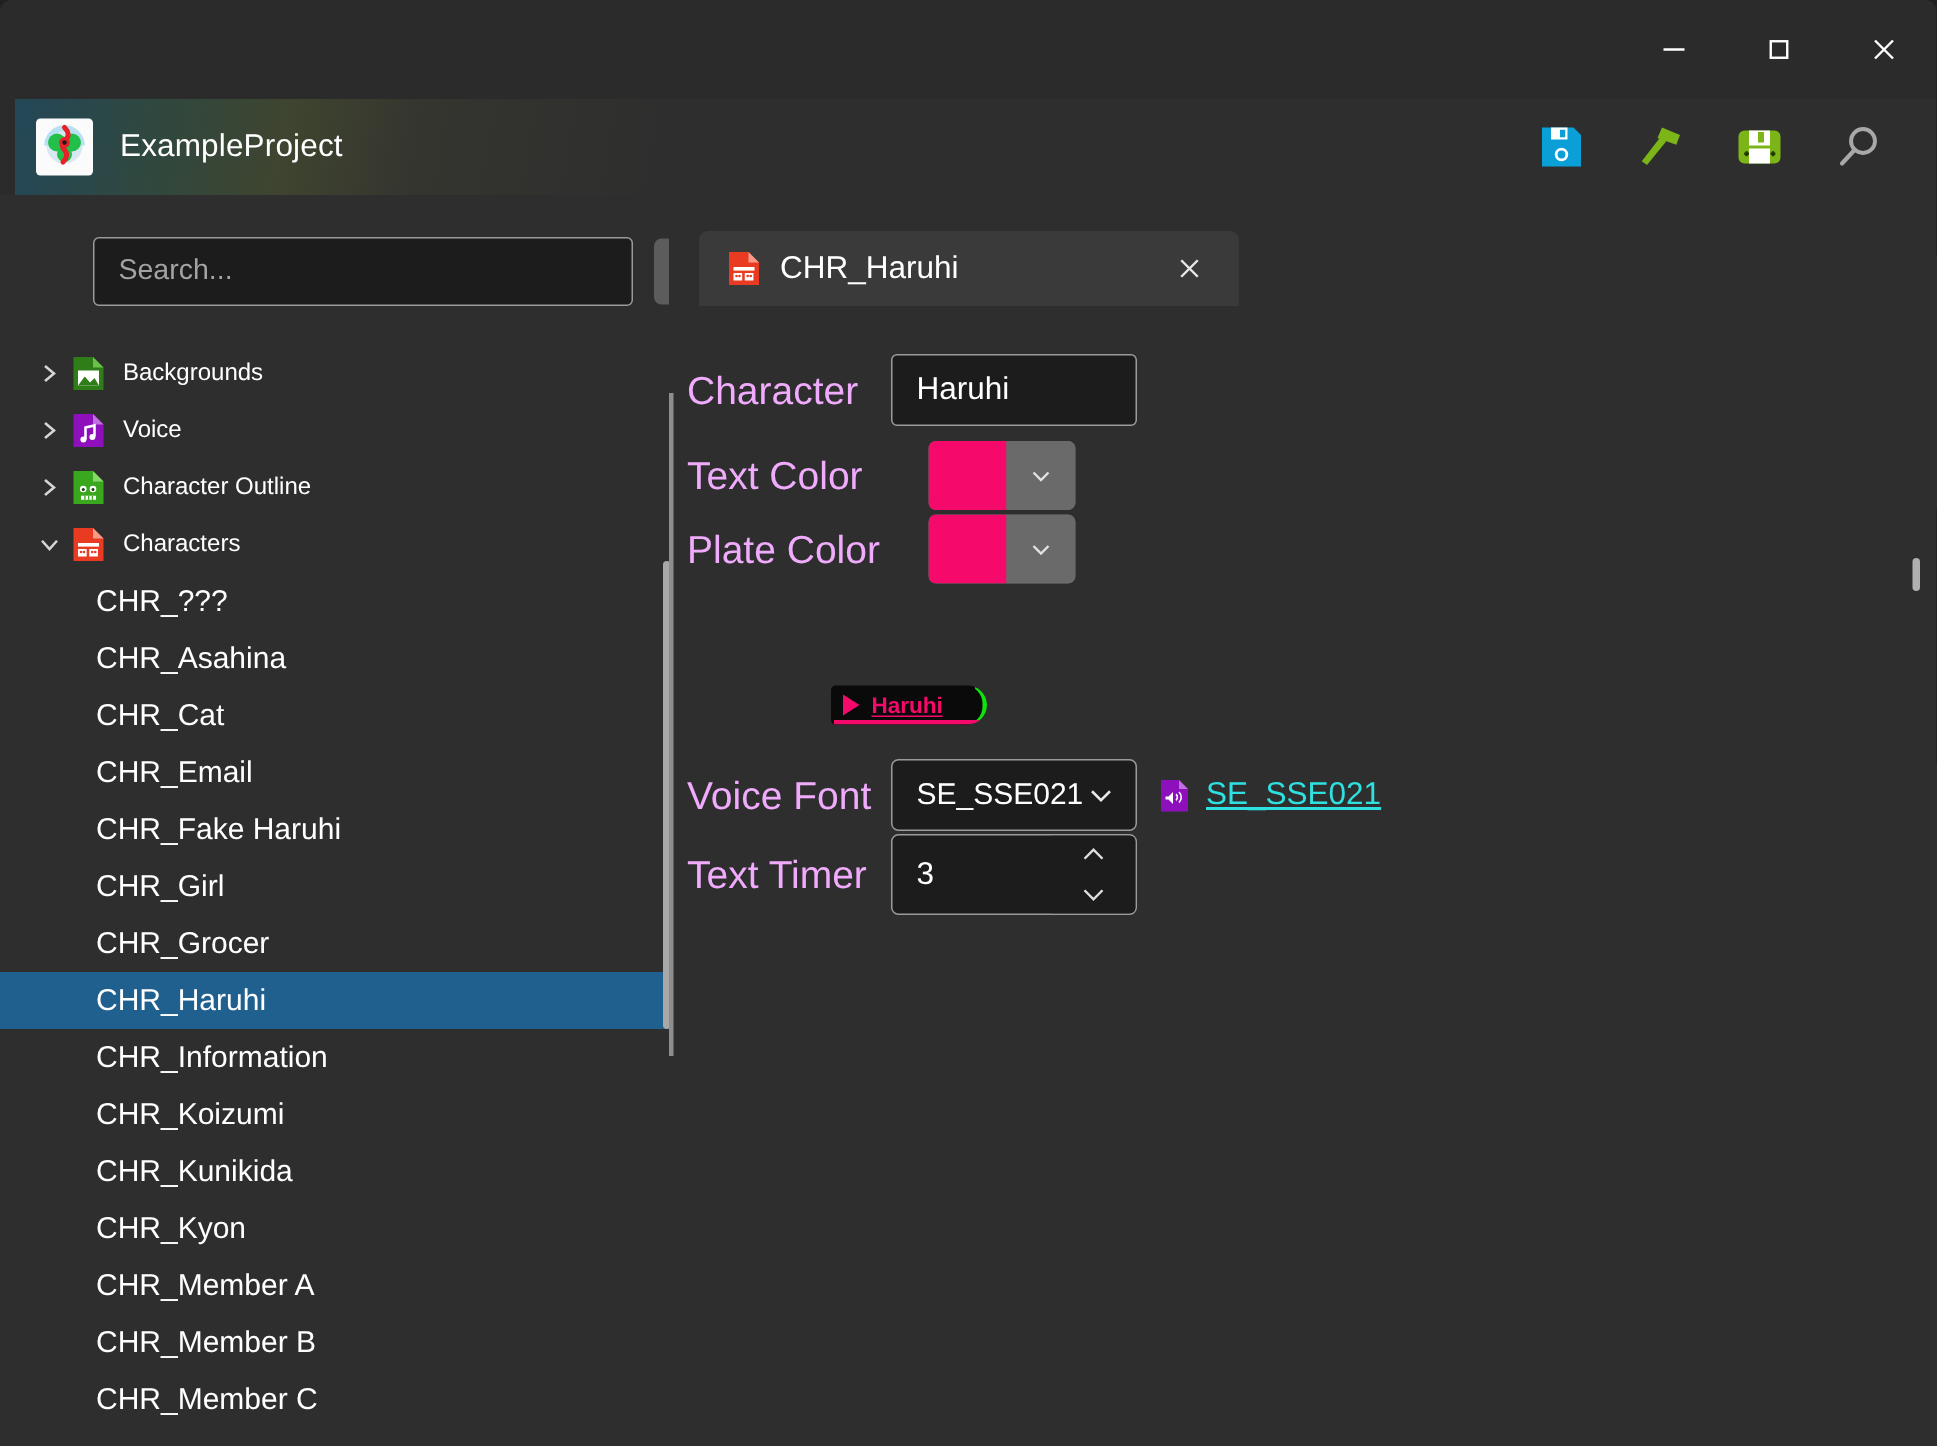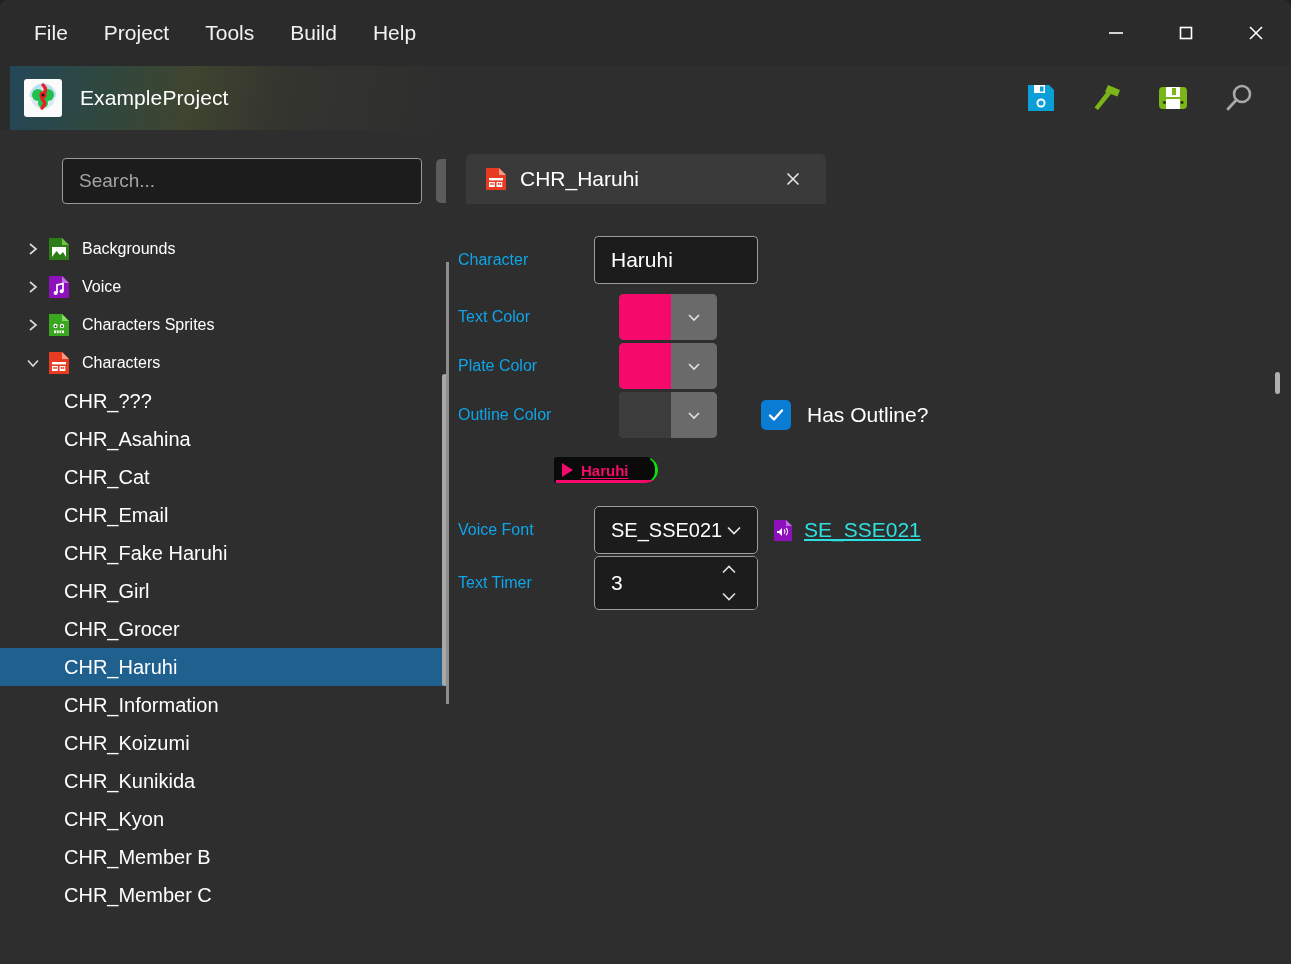--- a/index.html
+++ b/index.html
@@ -113,21 +113,21 @@
   .tab-label { color: #ffffff; font-size: 21px; flex: 1; white-space: nowrap; }
   .tab-close {
     width: 30px; height: 30px; display: flex; align-items: center; justify-content: center;
     border-radius: 4px; margin-left: 18px;
   }
 
   .formwrap { position: absolute; left: 0; top: 74px; width: 845px; height: 500px; }
   .vrule { position: absolute; left: 0px; top: 58px; width: 3px; height: 442px; background: #8e8e8e; }
 
   .frow { position: absolute; display: flex; align-items: center; }
-  .flabel { color: #0ea5e9; font-size: 16px; white-space: nowrap; }
+  .flabel { color: #f0abfc; font-size: 26px; white-space: nowrap; }
 
   .textfield {
     background: #1c1c1c; border: 1px solid #9b9b9b; border-radius: 4px;
     color: #ffffff; font-size: 21px; padding: 0 16px; height: 48px; width: 164px;
     font-family: "Liberation Sans", sans-serif;
   }
 
   .colorpick {
     display: flex; height: 46px; width: 98px; border-radius: 5px; overflow: hidden;
     background: #6a6a6a;
@@ -189,27 +189,20 @@
   .sp-up, .sp-dn { flex: 1; display: flex; align-items: center; justify-content: center; background: #1c1c1c; }
 
   .rp-sb-thumb { position: absolute; left: 1275px; top: 242px; width: 5px; height: 22px; background: #b0b0b0; border-radius: 3px; }
 </style>
 </head>
 <body>
 
 <div id="app">
 
   <div class="titlebar">
-    <div class="menubar">
-      <div class="menu-item">File</div>
-      <div class="menu-item">Project</div>
-      <div class="menu-item">Tools</div>
-      <div class="menu-item">Build</div>
-      <div class="menu-item">Help</div>
-    </div>
     <div class="wincontrols">
       <div class="wc">
         <svg width="22" height="22" viewBox="0 0 22 22">
             <line x1="4" y1="11" x2="18" y2="11" stroke="#ffffff" stroke-width="1.6"></line>
           </svg>
       </div>
       <div class="wc">
         <svg width="22" height="22" viewBox="0 0 22 22">
             <rect x="5.5" y="5.5" width="11" height="11" fill="none" stroke="#ffffff" stroke-width="1.6"></rect>
           </svg>
@@ -330,21 +323,21 @@
               <path d="M1 1h13l7 7v15H1z" fill="#3aa81e"></path>
               <path d="M14 1l7 7h-7z" fill="#86d968"></path>
               <circle cx="7.5" cy="13" r="2.2" fill="#ffffff"></circle>
               <circle cx="14" cy="13" r="2.2" fill="#ffffff"></circle>
               <circle cx="7.5" cy="13.3" r="1" fill="#16420a"></circle>
               <circle cx="14" cy="13.3" r="1" fill="#16420a"></circle>
               <path d="M6 17.5h10v2.6H6z" fill="#ffffff"></path>
               <path d="M8.6 17.5v2.6M11.1 17.5v2.6M13.6 17.5v2.6" stroke="#3aa81e" stroke-width="0.9"></path>
             </svg>
           </span>
-          <span class="tlabel">Characters Sprites</span>
+          <span class="tlabel">Character Outline</span>
         </div>
 
         <div class="tnode">
           <span class="chev">
             <svg width="16" height="16" viewBox="0 0 16 16">
                 <polyline points="3,5.5 8,11 13,5.5" fill="none" stroke="#d6d6d6" stroke-width="1.7"></polyline>
               </svg>
           </span>
           <span class="ficon">
             <svg width="22" height="24" viewBox="0 0 22 24">
@@ -390,20 +383,23 @@
           <span class="leaflabel">CHR_Information</span>
           </div>
         <div class="leafnode">
           <span class="leaflabel">CHR_Koizumi</span>
           </div>
         <div class="leafnode">
           <span class="leaflabel">CHR_Kunikida</span>
           </div>
         <div class="leafnode">
           <span class="leaflabel">CHR_Kyon</span>
+          </div>
+        <div class="leafnode">
+          <span class="leaflabel">CHR_Member A</span>
           </div>
         <div class="leafnode">
           <span class="leaflabel">CHR_Member B</span>
           </div>
         <div class="leafnode">
           <span class="leaflabel">CHR_Member C</span>
           </div>
       </div>
 
       <div class="sb-track">
@@ -463,39 +459,20 @@
           <div class="colorpick">
             <div class="swatch" id="sw-plate" style="background: rgb(245, 9, 106);"></div>
             <div class="cp-arrow">
               <svg width="20" height="20" viewBox="0 0 20 20">
                   <polyline points="5,8 10,13 15,8" fill="none" stroke="#e2e2e2" stroke-width="1.6"></polyline>
                 </svg>
             </div>
           </div>
         </div>
 
-        <div class="frow" style="left:12px; top:188px;">
-          <span class="flabel" style="width:161px;">Outline Color</span>
-          <div class="colorpick">
-            <div class="swatch" id="sw-outline" style="background: rgb(60, 60, 60);"></div>
-            <div class="cp-arrow">
-              <svg width="20" height="20" viewBox="0 0 20 20">
-                  <polyline points="5,8 10,13 15,8" fill="none" stroke="#e2e2e2" stroke-width="1.6"></polyline>
-                </svg>
-            </div>
-          </div>
-          <div class="checkrow" style="margin-left:44px;">
-            <span class="checkbox" id="cb-outline" style="background: rgb(10, 124, 212); visibility: visible;">
-              <svg width="20" height="20" viewBox="0 0 20 20">
-                  <polyline points="4,10.5 8,14.5 16,5.5" fill="none" stroke="#ffffff" stroke-width="2.4" stroke-linecap="round" stroke-linejoin="round"></polyline>
-                </svg>
-            </span>
-            <span class="checklabel">Has Outline?</span>
-          </div>
-        </div>
 
         <div class="nameplate" style="left: 108px; top: 253px; background: rgb(10, 10, 10);">
           <div class="np-green" style="background: rgb(18, 224, 16);"></div>
           <div class="np-black-cap" style="background: rgb(10, 10, 10);"></div>
           <div class="np-tri" style="border-left-color: rgb(245, 9, 106);"></div>
           <div class="np-text" style="color: rgb(245, 9, 106);">Haruhi</div>
           <div class="np-underline" style="background: rgb(245, 9, 106);"></div>
         </div>
 
         <div class="frow" style="left:12px; top:302px;">

